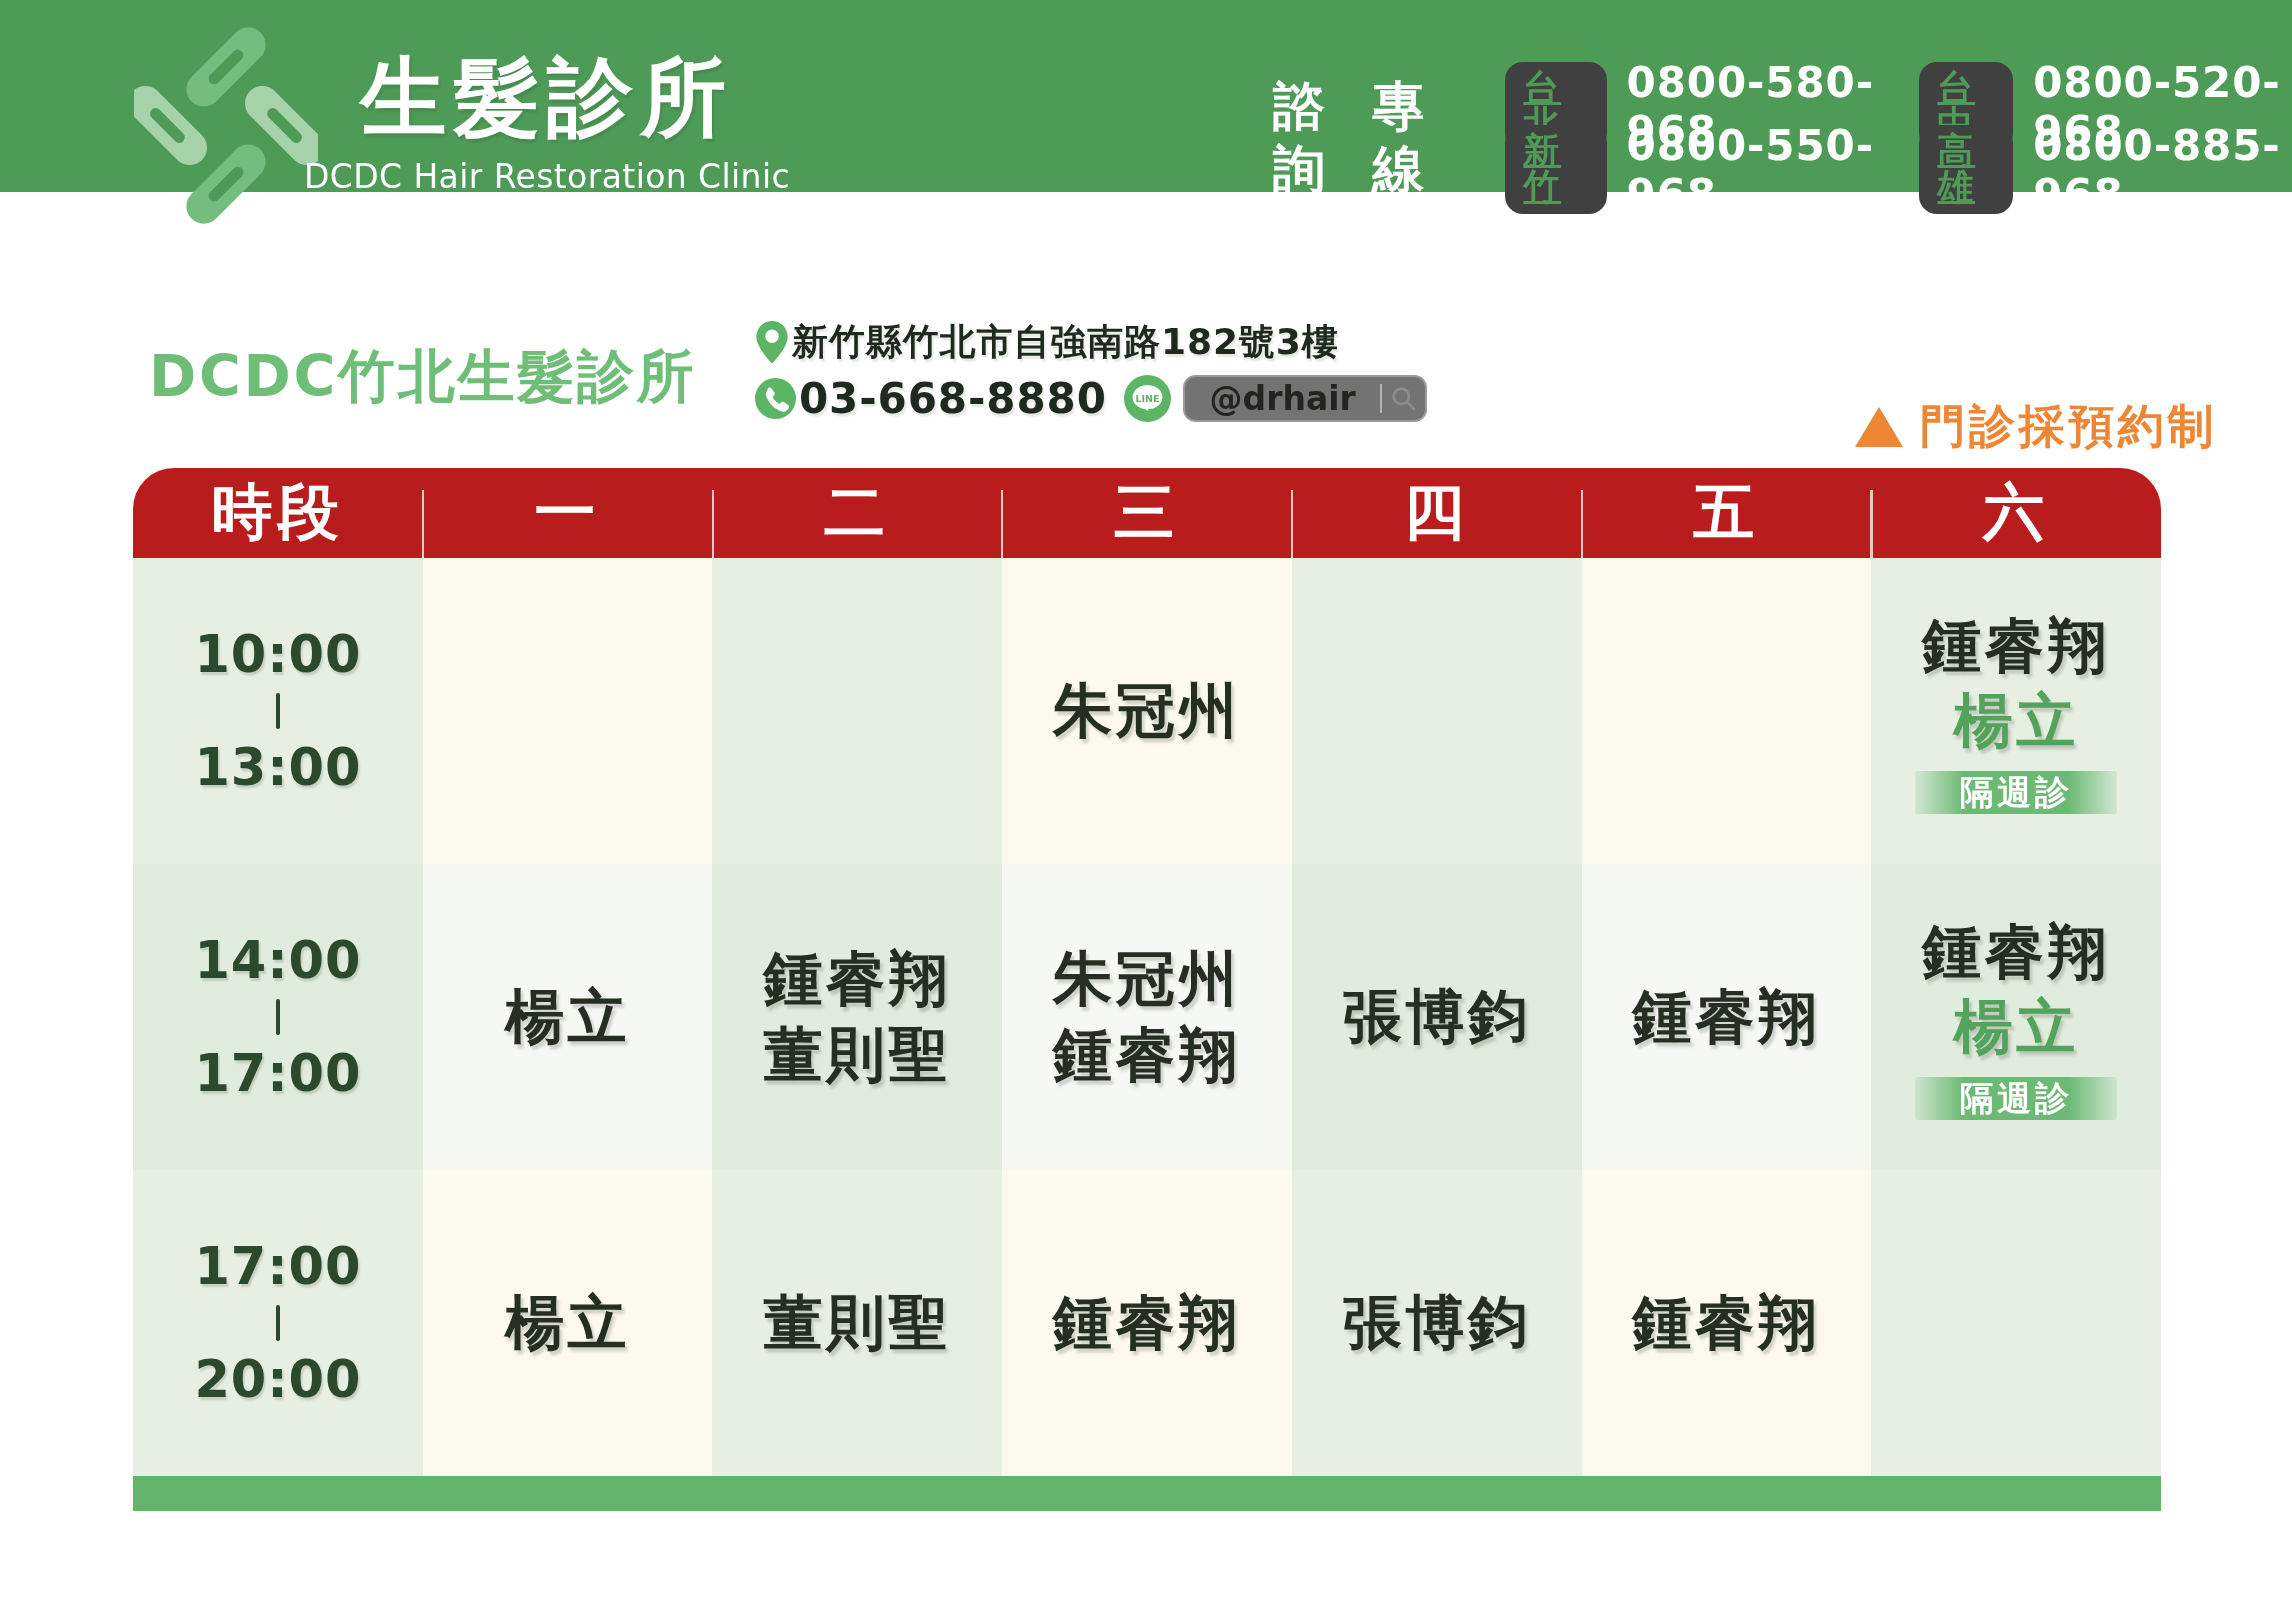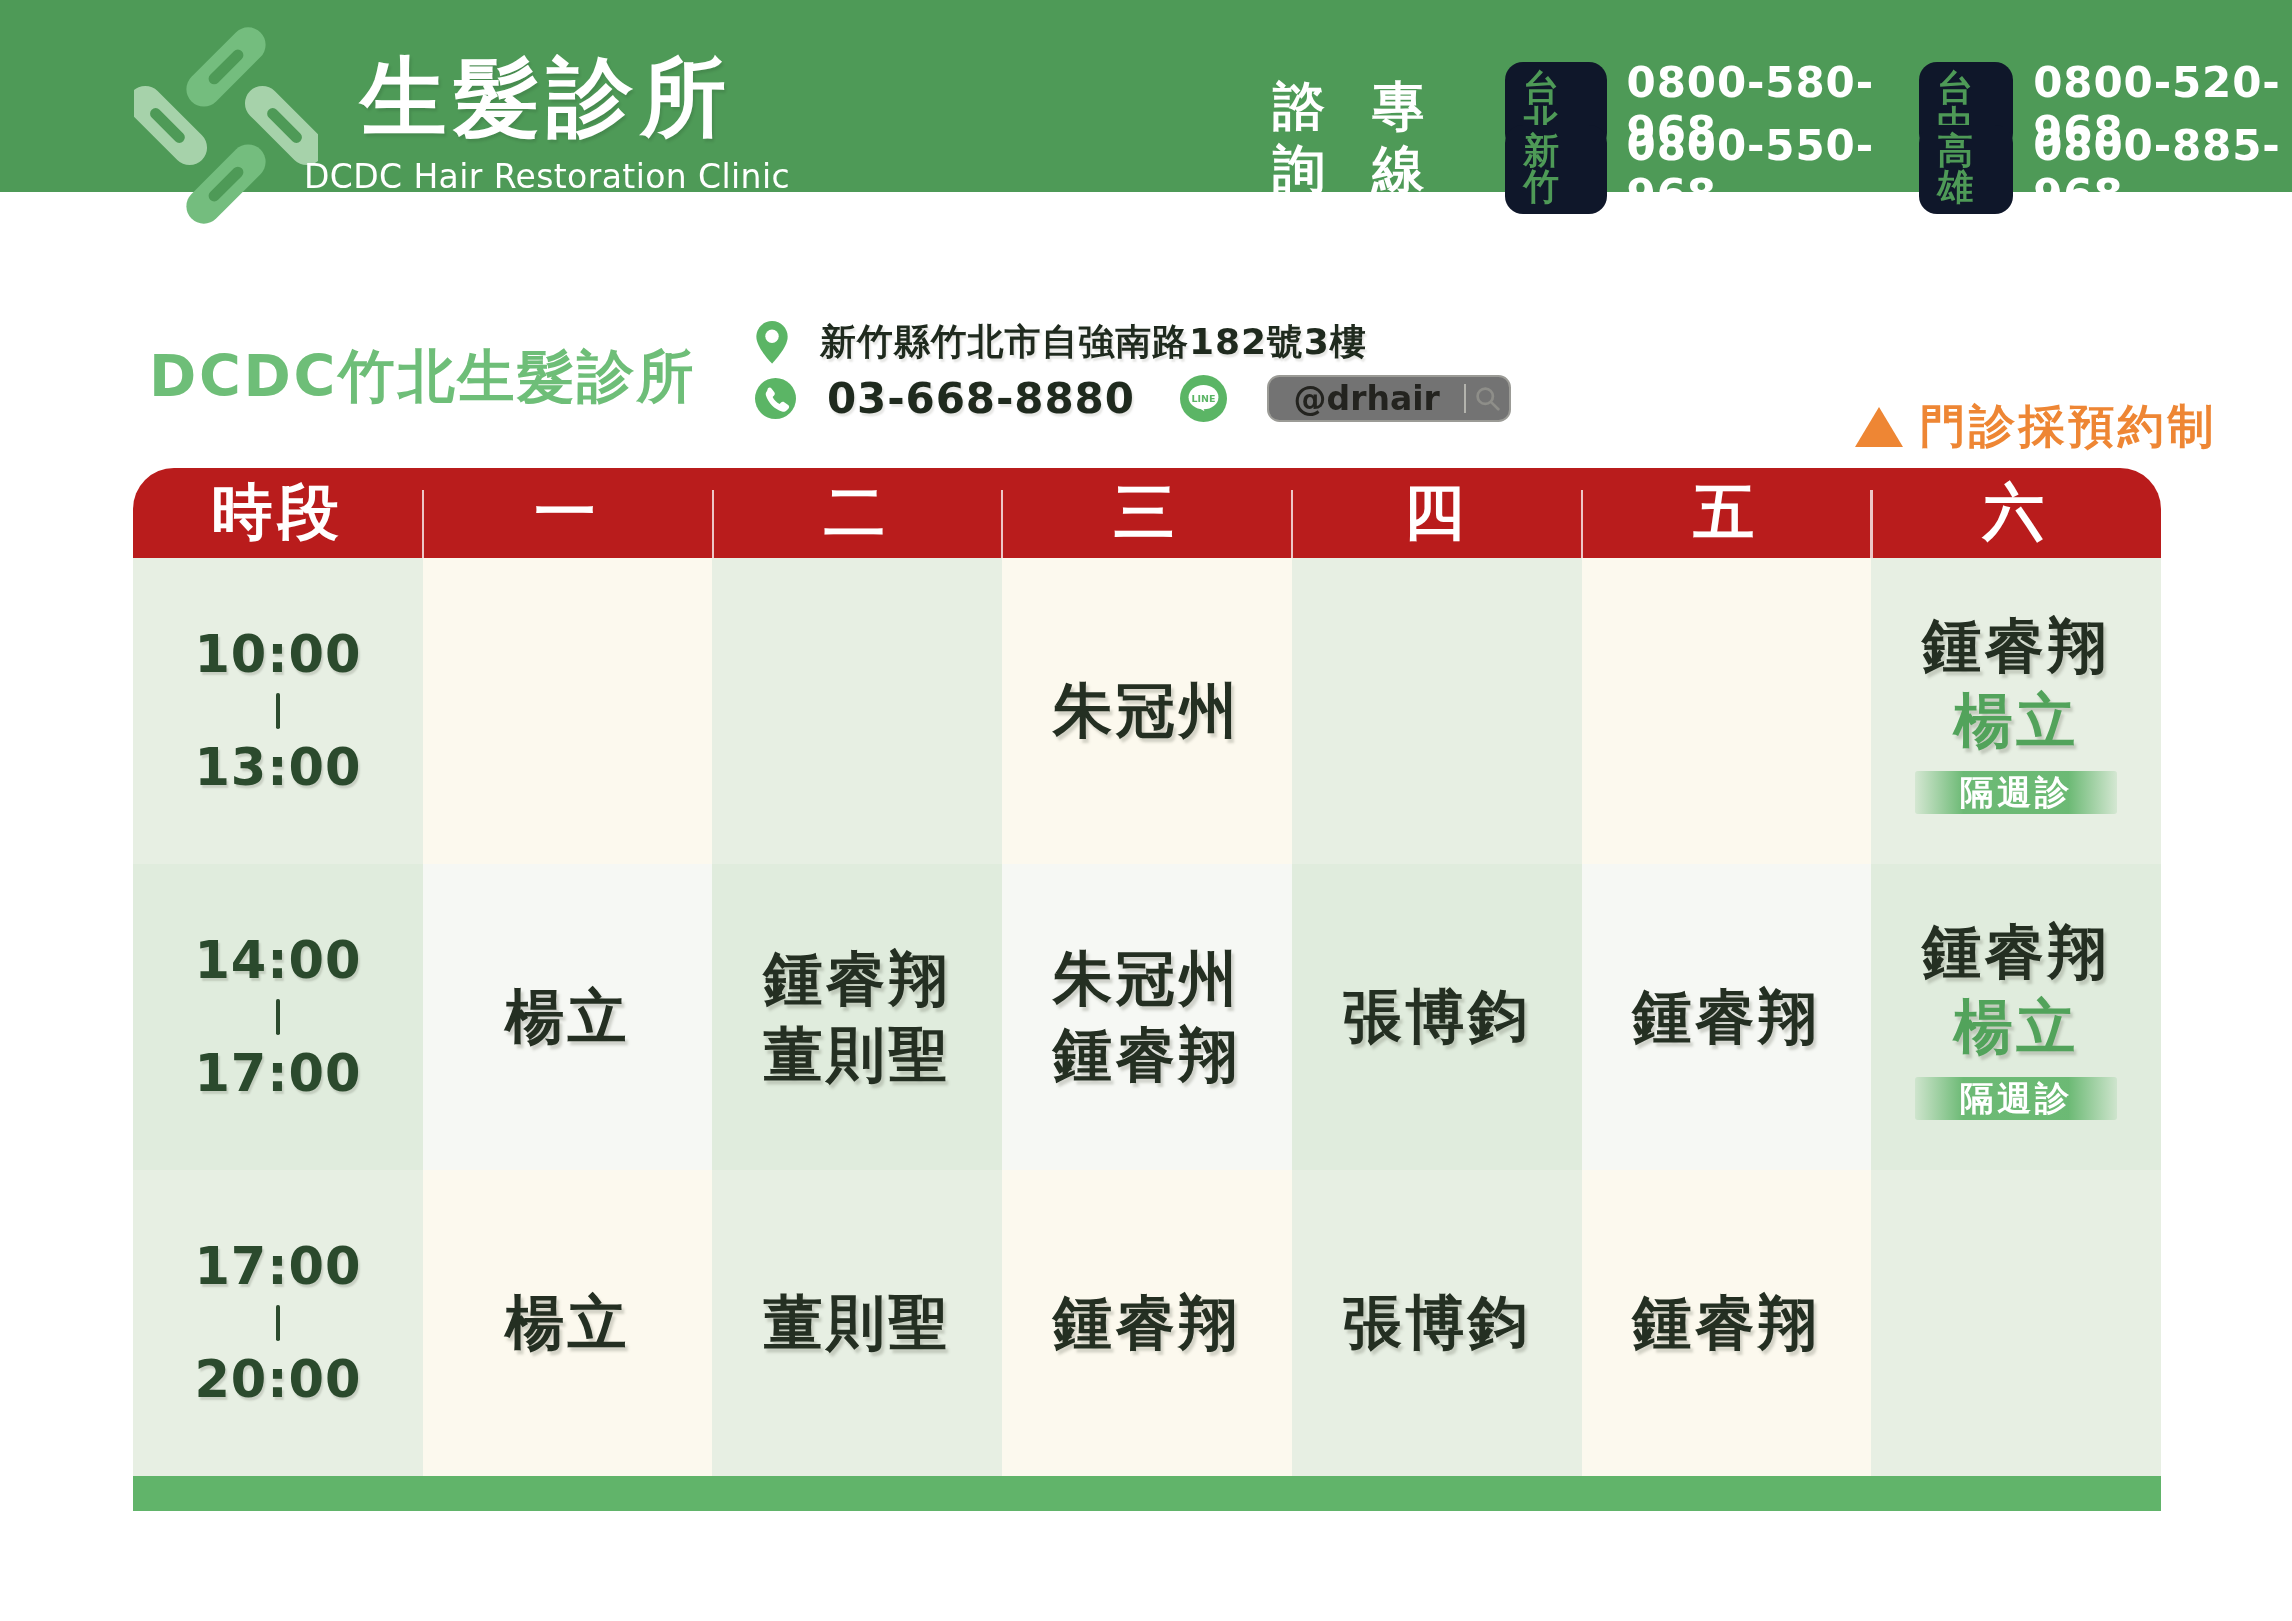--- a/index.html
+++ b/index.html
@@ -11,26 +11,26 @@
   .banner{position:absolute;left:0;top:0;width:2293px;height:192px;background:#4e9a57;}
   .logo{position:absolute;left:134px;top:27px;width:184px;height:197px;}
   .brand{position:absolute;left:296px;top:52px;width:502px;text-align:center;color:#ffffff;}
   .brand-title{font-size:86px;font-weight:bold;letter-spacing:7.2px;line-height:1.05;text-shadow:1.8px 2.7px 2.7px rgba(0,0,0,0.10);}
   .brand-sub{margin-top:14.3px;font-size:33px;font-weight:400;letter-spacing:0.4px;}
   .hotline{position:absolute;left:1273px;top:75px;display:flex;gap:34px;}
   .hotline-labels{display:flex;flex-direction:row;}
   .hotline-label{color:#ffffff;font-weight:bold;font-size:52px;line-height:63px;letter-spacing:3.6px;}
   .hotline-grid{display:grid;grid-template-columns:414px auto;grid-auto-rows:63px;}
   .hotline-entry{display:flex;align-items:center;gap:19.7px;}
-  .city-pill{background:#0f172a;color:#4e9a57;font-weight:bold;font-size:36px;line-height:1;
-    padding:8px 18px 9.9px;border-radius:18px;letter-spacing:1.8px;}
+  .city-pill{background:#404040;color:#4e9a57;font-weight:bold;font-size:36px;line-height:1;
+    padding:8px 18px 9.9px;border-radius:18px;letter-spacing:1.8px;text-decoration:underline;}
   .hotline-number{color:#ffffff;font-weight:bold;font-size:42px;letter-spacing:0.9px;}
   
   .clinic-name{position:absolute;left:149px;top:339px;font-size:57px;font-weight:bold;color:#6ebe78;letter-spacing:2.7px;}
-  .info-line{position:absolute;display:flex;align-items:center;gap:31px;}
+  .info-line{position:absolute;display:flex;align-items:center;gap:3px;}
   .address-line{left:755px;top:319px;height:47px;}
   .phone-line{left:755px;top:373px;height:50px;}
   .address-text{font-size:36px;font-weight:bold;color:#1f2a1e;letter-spacing:0.9px;text-shadow:1.8px 2.7px 1.8px rgba(120,120,110,0.18);}
   .phone-text{font-size:42px;font-weight:bold;color:#1f2a1e;letter-spacing:0.9px;text-shadow:1.8px 2.7px 1.8px rgba(120,120,110,0.18);}
   .line-icon{margin-left:14.3px;}
   .search-box{margin-left:9px;width:244px;height:47px;border:2.7px solid #9b9b96;border-radius:12.5px;
     background:#737373;display:flex;align-items:center;box-sizing:border-box;}
   .search-text{flex:1;text-align:center;font-size:33px;font-weight:bold;color:#23231f;}
   .search-divider{width:1.8px;height:29px;background:#b3b3ad;}
   .search-glass{margin:0 8px;}

